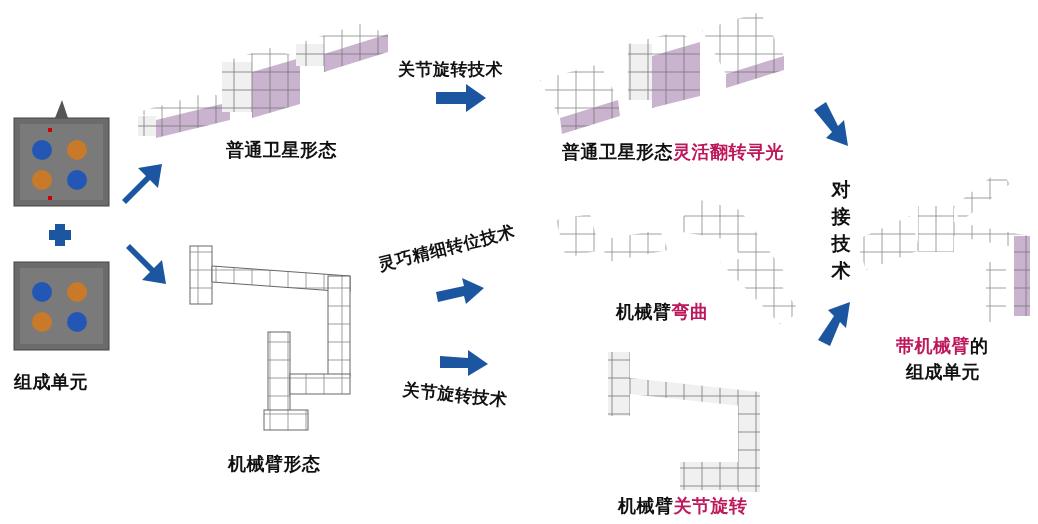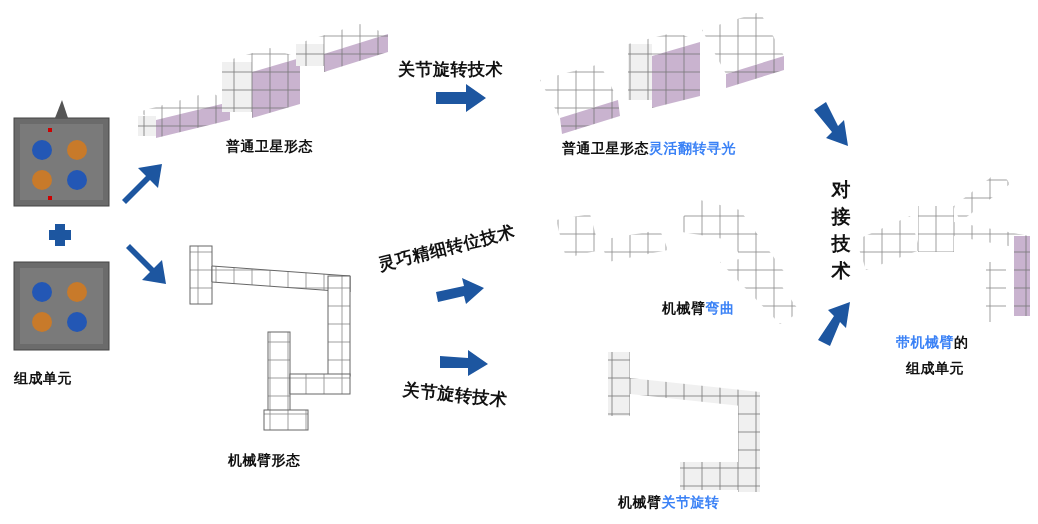--- a/index.html
+++ b/index.html
@@ -1,18 +1,18 @@
 <!DOCTYPE html>
 <html><head>
 <meta charset="utf-8">
 <style>
   html,body{margin:0;padding:0;background:#fff;}
   #stage{position:relative;width:1038px;height:524px;overflow:hidden;background:#fff;font-family:"DejaVu Sans","Liberation Sans",sans-serif;}
-  .lbl{position:absolute;font-weight:bold;color:#111;font-size:14px;white-space:nowrap;letter-spacing:0.5px;}
-  .red{color:#3b82f6;}
+  .lbl{position:absolute;font-weight:bold;color:#111;font-size:18px;white-space:nowrap;letter-spacing:0.5px;}
+  .red{color:#be185d;}
   svg{position:absolute;left:0;top:0;}
   .vert{position:absolute;font-weight:bold;font-size:19px;color:#111;line-height:27px;width:22px;text-align:center;}
 </style>
 </head>
 <body>
 
 <div id="stage">
 
 <svg width="1038" height="524" viewBox="0 0 1038 524">
   <defs>
@@ -118,21 +118,21 @@
 
 <div class="lbl" style="left:14px;top:370px;font-family:Liberation Mono, monospace;">组成单元</div>
 <div class="lbl" style="left:226px;top:138px;">普通卫星形态</div>
 <div class="lbl" style="left:228px;top:452px;font-family:Liberation Serif, serif;">机械臂形态</div>
 <div class="lbl" style="left:398px;top:58px;font-size:17px;">关节旋转技术</div>
 <div class="lbl" style="left:376px;top:254px;font-size:17px;transform:rotate(-14deg);transform-origin:left top;">灵巧精细转位技术</div>
 <div class="lbl" style="left:404px;top:378px;font-size:17px;transform:rotate(6deg);transform-origin:left top;">关节旋转技术</div>
 <div class="lbl" style="left:562px;top:140px;">
   <span>普通卫星形态</span><span class="red">灵活翻转寻光</span>
 </div>
-<div class="lbl" style="left:662px;top:300px;">
+<div class="lbl" style="left:616px;top:300px;">
   <span>机械臂</span><span class="red">弯曲</span>
 </div>
 <div class="lbl" style="left:618px;top:494px;">
   <span>机械臂</span><span class="red">关节旋转</span>
 </div>
 <div class="vert" style="left:830px;top:176px;">
   <div>对</div>
   <div>接</div>
   <div>技</div>
   <div>术</div>

